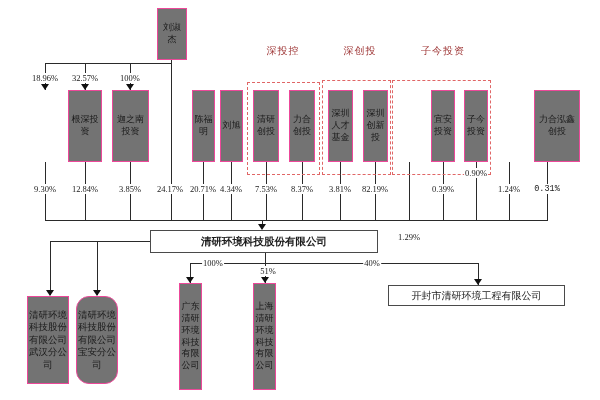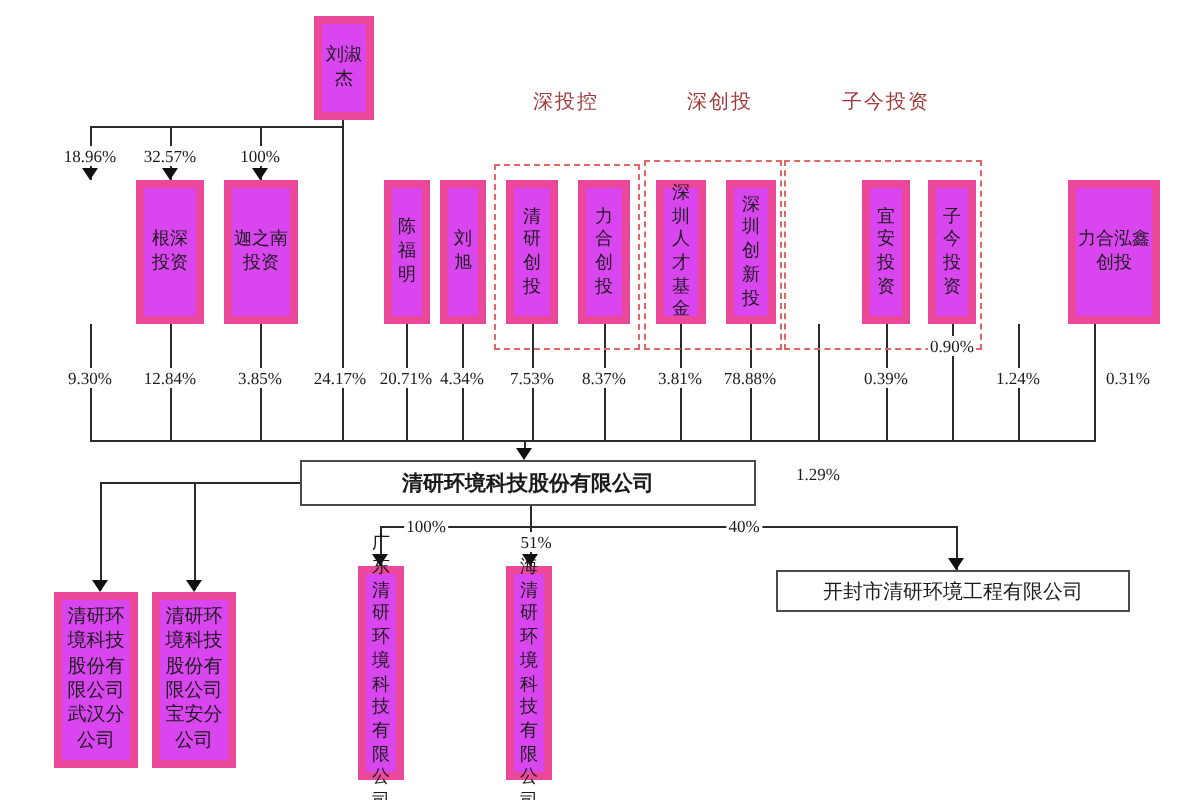--- a/index.html
+++ b/index.html
@@ -1,18 +1,18 @@
 <!DOCTYPE html>
 <html><head>
 <meta charset="utf-8">
 <style>
   html,body{margin:0;padding:0;background:#fff;}
   #stage{position:relative;width:600px;height:400px;background:#fff;overflow:hidden;
          font-family:"Liberation Serif","DejaVu Serif",serif;color:#1a1a1a;}
-  .ebox{position:absolute;box-sizing:border-box;border:4px solid #ec4899;background:#d946ef;
+  .ebox{position:absolute;box-sizing:border-box;border:1px solid #ec4899;background:#737373;
         display:flex;align-items:center;justify-content:center;text-align:center;
         font-size:9px;line-height:1.3;word-break:break-all;padding:1px;z-index:3;}
   .hbox{position:absolute;box-sizing:border-box;border:1px solid #4a4a4a;background:#fff;
         display:flex;align-items:center;justify-content:center;text-align:center;
         font-size:10.5px;z-index:3;}
   .pct{position:absolute;transform:translateX(-50%);font-size:8.5px;background:#fff;
        padding:0 1px;white-space:nowrap;z-index:4;}
   .grp{position:absolute;transform:translateX(-50%);font-size:10px;letter-spacing:1px;
        white-space:nowrap;z-index:4;}
   .hl{position:absolute;height:1px;background:#2a2a2a;z-index:1;}
@@ -78,41 +78,41 @@
 
   <div class="pct" style="left:45px;top:184px;">9.30%</div>
   <div class="pct" style="left:85px;top:184px;">12.84%</div>
   <div class="pct" style="left:130px;top:184px;">3.85%</div>
   <div class="pct" style="left:170px;top:184px;">24.17%</div>
   <div class="pct" style="left:203px;top:184px;">20.71%</div>
   <div class="pct" style="left:231px;top:184px;">4.34%</div>
   <div class="pct" style="left:266px;top:184px;">7.53%</div>
   <div class="pct" style="left:302px;top:184px;">8.37%</div>
   <div class="pct" style="left:340px;top:184px;">3.81%</div>
-  <div class="pct" style="left:375px;top:184px;">78.88%</div>
+  <div class="pct" style="left:375px;top:184px;">82.19%</div>
   <div class="pct" style="left:409px;top:184px;margin-top:48px;">1.29%</div>
   <div class="pct" style="left:443px;top:184px;">0.39%</div>
   <div class="pct" style="left:476px;top:168px;">0.90%</div>
   <div class="pct" style="left:509px;top:184px;">1.24%</div>
-  <div class="pct" style="left:564px;top:184px;">0.31%</div>
+  <div class="pct" style="left:547px;top:184px;font-family:Liberation Mono, monospace;">0.31%</div>
 
   <div class="hl" style="left:45px;top:220px;width:503px;"></div>
   <div class="vl" style="left:262px;top:220px;height:4px;"></div>
   <div class="arr" style="left:258px;top:224px;"></div>
 
   <div class="hbox" style="left:150px;top:230px;width:228px;height:23px;font-weight:bold;">清研环境科技股份有限公司</div>
 
   <div class="hl" style="left:50px;top:241px;width:100px;"></div>
   <div class="vl" style="left:50px;top:241px;height:54px;"></div>
   <div class="vl" style="left:97px;top:241px;height:54px;"></div>
   <div class="arr" style="left:46px;top:290px;"></div>
   <div class="arr" style="left:93px;top:290px;"></div>
 
   <div class="ebox" style="left:27px;top:296px;width:42px;height:88px;font-size:9.5px;">清研环境科技股份有限公司武汉分公司</div>
-  <div class="ebox" style="left:76px;top:296px;width:42px;height:88px;font-size:9.5px;">清研环境科技股份有限公司宝安分公司</div>
+  <div class="ebox" style="left:76px;top:296px;width:42px;height:88px;font-size:9.5px;border-radius:13px;">清研环境科技股份有限公司宝安分公司</div>
 
   <div class="vl" style="left:265px;top:253px;height:10px;"></div>
   <div class="hl" style="left:190px;top:263px;width:289px;"></div>
   <div class="vl" style="left:190px;top:263px;height:20px;"></div>
   <div class="vl" style="left:265px;top:263px;height:20px;"></div>
   <div class="vl" style="left:478px;top:263px;height:22px;"></div>
   <div class="arr" style="left:186px;top:277px;"></div>
   <div class="arr" style="left:261px;top:277px;"></div>
   <div class="arr" style="left:474px;top:279px;"></div>
 

